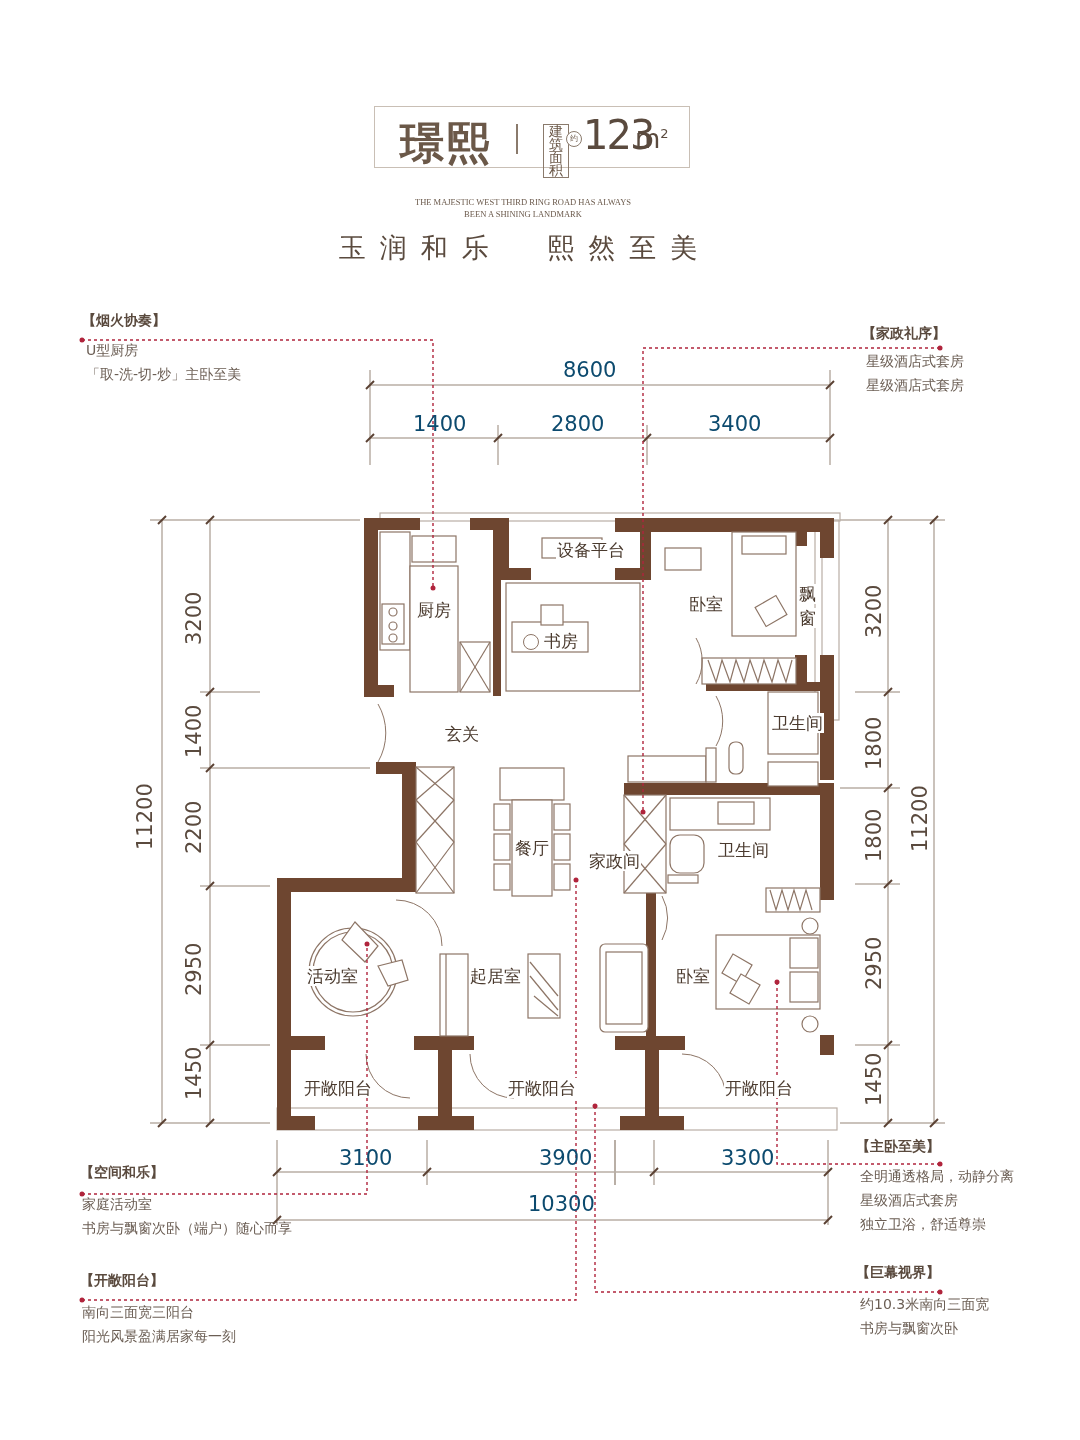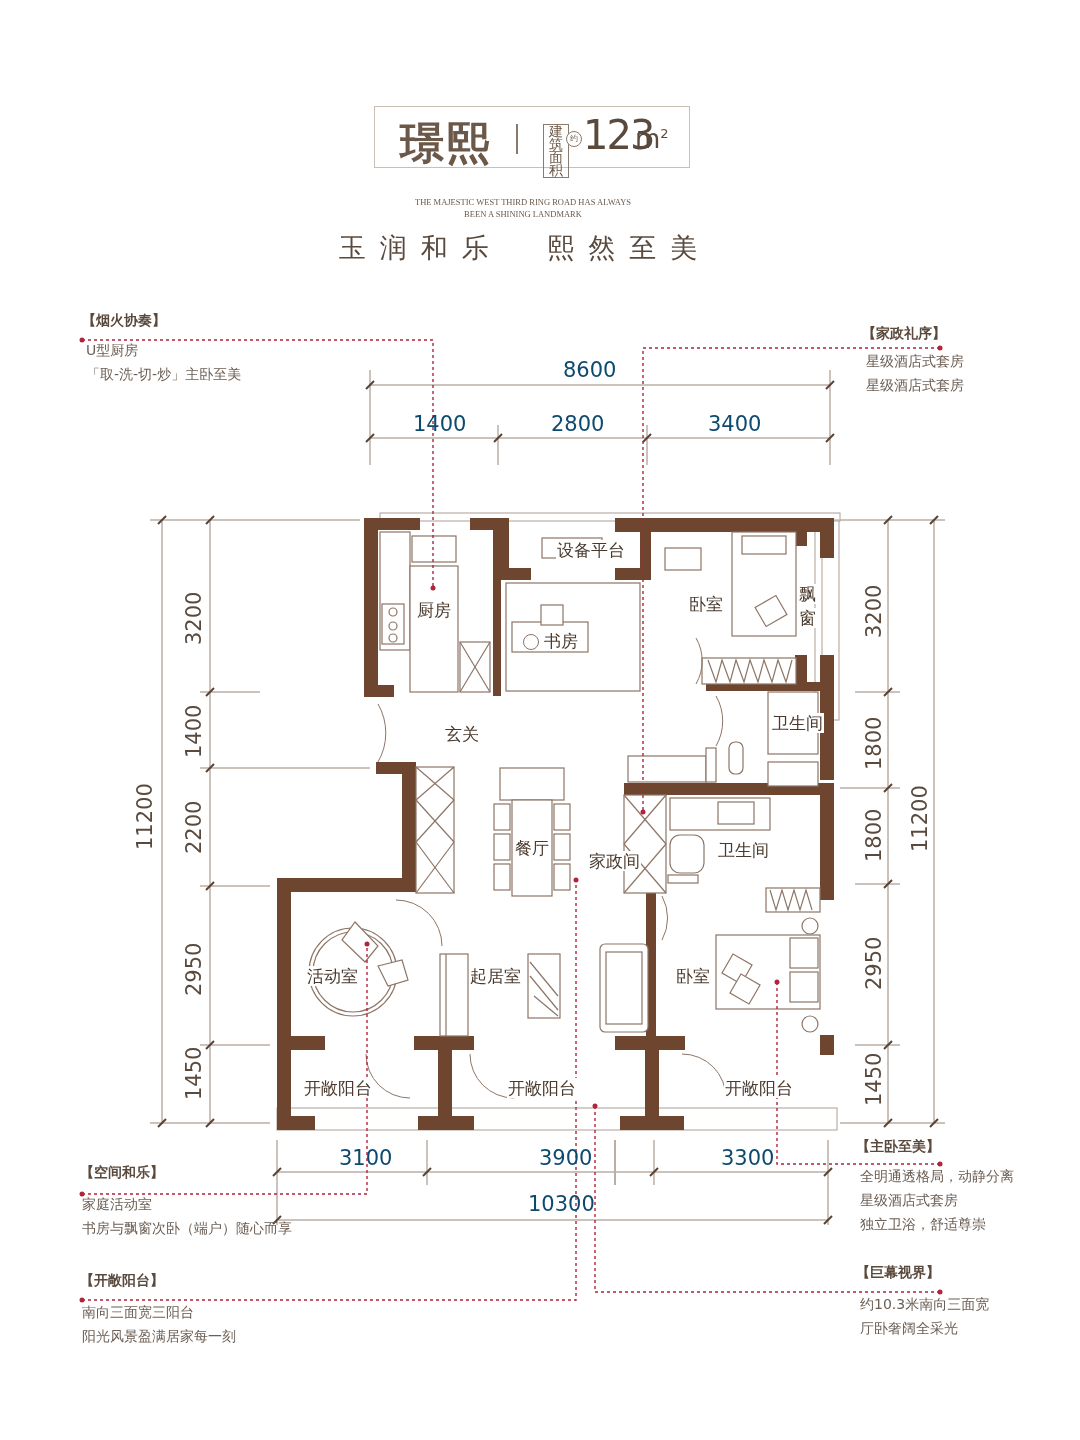--- a/index.html
+++ b/index.html
@@ -351,14 +351,14 @@
   <div class="ann-title">【主卧至美】</div>
   <div style="height:8px"></div>
   <div class="ann-line" style="padding-left:4px">全明通透格局，动静分离</div>
   <div class="ann-line" style="padding-left:4px">星级酒店式套房</div>
   <div class="ann-line" style="padding-left:4px">独立卫浴，舒适尊崇</div>
 </div>
 <div class="abs" style="left:856px;top:1264px;">
   <div class="ann-title">【巨幕视界】</div>
   <div style="height:10px"></div>
   <div class="ann-line" style="padding-left:4px">约10.3米南向三面宽</div>
-  <div class="ann-line" style="padding-left:4px">厅卧奢阔全采光</div>
+  <div class="ann-line" style="padding-left:4px">书房与飘窗次卧</div>
 </div>
 
 </body></html>

